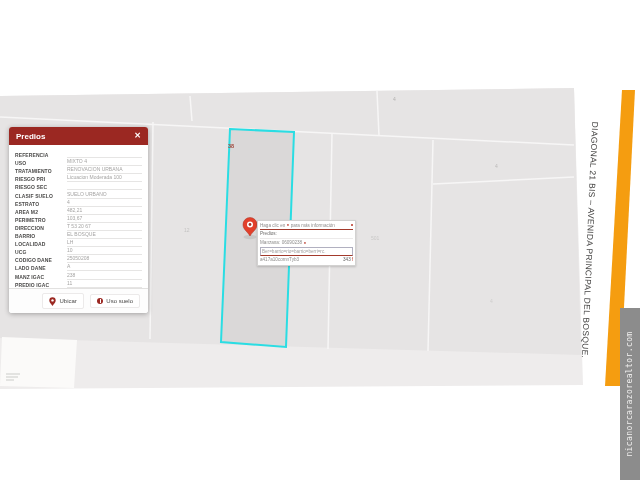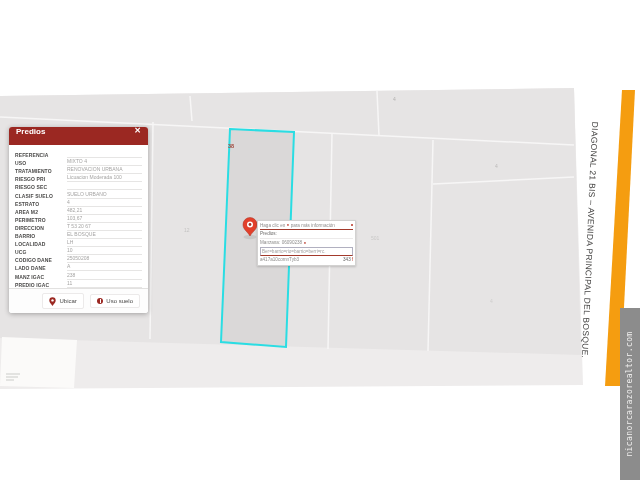--- a/index.html
+++ b/index.html
@@ -23,21 +23,21 @@
   .watermark{position:absolute;z-index:6;left:620px;top:308px;width:20px;height:172px;
     background:#8c8c8c;overflow:visible;}
   .watermark-text{position:absolute;left:-76px;top:76px;width:172px;height:20px;line-height:20px;
     transform:rotate(-90deg);transform-origin:center;text-align:center;
     font-family:"DejaVu Sans Mono","Liberation Mono",monospace;font-size:8px;color:#f1f0ef;
     letter-spacing:.4px;white-space:nowrap;}
   
   .panel{position:absolute;z-index:5;left:9px;top:127px;width:139px;height:186px;background:#fff;
     border-radius:3px;box-shadow:0 1px 5px rgba(0,0,0,.3);}
   .panel-header{height:18px;background:#9b2822;border-radius:3px 3px 0 0;display:flex;
-    align-items:flex-start;justify-content:space-between;padding:0 7px;}
+    align-items:center;justify-content:space-between;padding:0 7px;}
   .panel-title{color:#fff;font-size:8px;font-weight:bold;}
   .panel-close{color:#fff;font-size:8px;font-weight:bold;line-height:1;cursor:pointer;}
   .panel-body{padding:5px 6px 0 6px;}
   .prow{display:flex;align-items:flex-end;height:8.1px;}
   .plabel{width:52px;font-size:5px;font-weight:bold;color:#4b4a49;letter-spacing:.1px;
     white-space:nowrap;overflow:hidden;}
   .pvalue{flex:1;font-size:5px;color:#a5a4a3;border-bottom:1px solid #e6e5e4;min-height:7px;
     line-height:7px;white-space:nowrap;overflow:hidden;}
   .pfooter{position:absolute;bottom:0;left:0;right:0;height:24px;border-top:1px solid #e2e1e0;
     display:flex;justify-content:flex-end;align-items:center;gap:6px;padding:0 8px;

